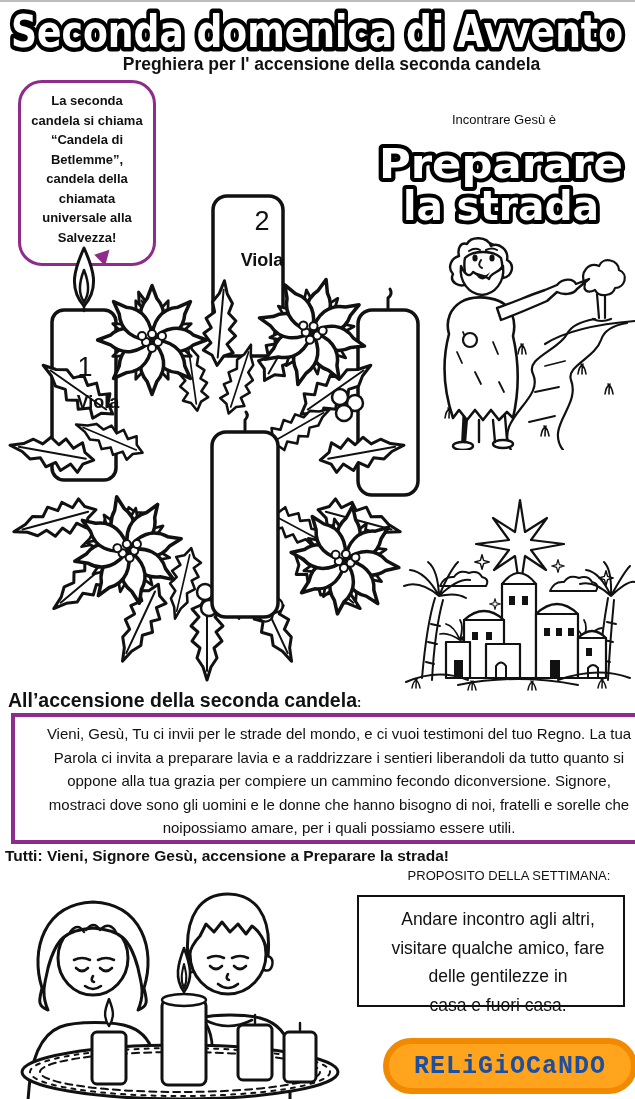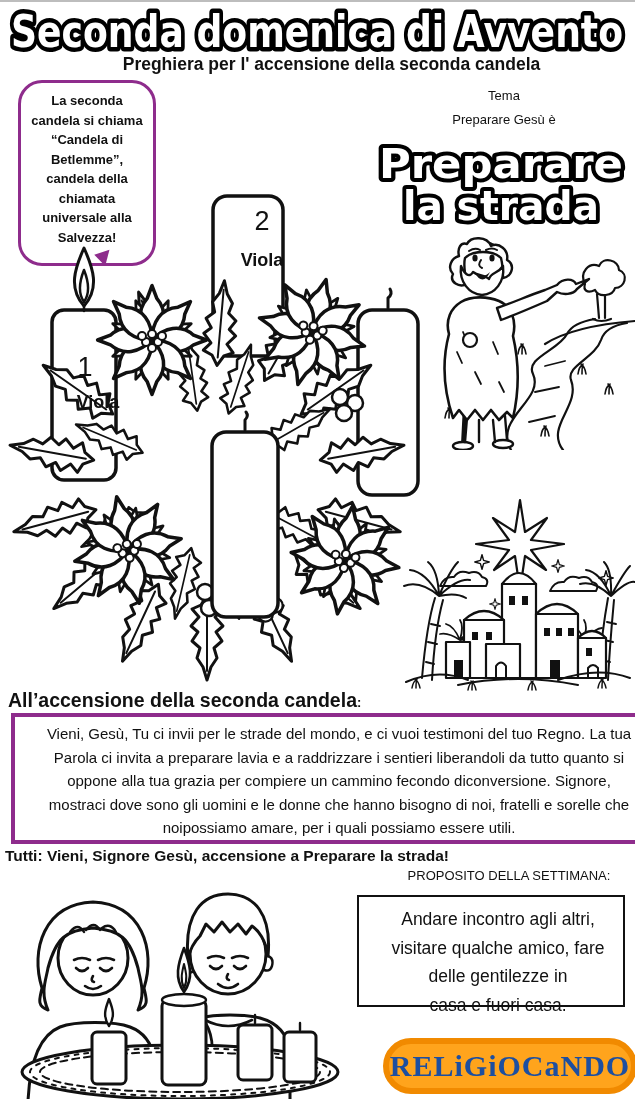--- a/index.html
+++ b/index.html
@@ -25,21 +25,21 @@
   .prayer-head{left:8px;top:687px;font-size:19.5px;font-weight:bold;}
   .prayer-head .colon{font-size:13px;font-weight:bold;}
   .prayer-box{left:3px;top:711px;width:620px;height:118px;border:4px solid #8e2c8c;
               font-size:15px;line-height:23.5px;padding-top:5px;background:#fff;margin-left:8px;}
   .tutti{left:5px;top:845px;width:630px;height:18px;overflow:hidden;font-size:15.5px;font-weight:bold;}
   .prop-head{left:360px;top:866px;width:270px;font-size:13px;}
   .prop-box{left:357px;top:893px;width:268px;height:112px;border:2px solid #111;
             font-size:17.5px;line-height:28.5px;padding-top:8px;background:#fff;box-sizing:border-box;}
   .logo{left:383px;top:1036px;width:242px;height:44px;background:#ffa41c;border:6px solid #f18a00;border-radius:28px;
         display:flex;align-items:center;justify-content:center;}
-  .logo span{font-size:30px;font-weight:800;color:#1d4fa0;letter-spacing:1px;font-family:Liberation Serif, serif;}
+  .logo span{font-size:25px;font-weight:800;color:#1d4fa0;letter-spacing:1px;font-family:Liberation Mono, monospace;}
 </style>
 </head>
 <body>
 
 <div class="page">
 
   <svg class="abs" style="left:0;top:2px" width="635" height="56" viewBox="0 0 635 56">
     <text x="317" y="43" text-anchor="middle" textLength="612" lengthAdjust="spacingAndGlyphs" font-family="DejaVu Sans" font-size="44" font-weight="bold" fill="#fff" stroke="#000" stroke-width="9" paint-order="stroke" stroke-linejoin="round">Seconda domenica di Avvento</text>
   </svg>
 
@@ -48,22 +48,21 @@
   <div class="abs bubble center pre">La seconda
 candela si chiama
 “Candela di
 Betlemme”,
 candela della
 chiamata
 universale alla
 Salvezza!</div>
   <div class="abs bubble-tail"></div>
 
-  <div class="abs tema center">Tema</div>
-  <div class="abs tema-intro center">Preparare Gesù è</div>
+  <div class="abs tema-intro center">Incontrare Gesù è</div>
   <svg class="abs" style="left:368px;top:134px" width="266" height="96" viewBox="0 0 266 96">
     <text x="133" y="42" text-anchor="middle" textLength="244" lengthAdjust="spacingAndGlyphs" font-family="DejaVu Sans" font-size="40" font-weight="bold" fill="#fff" stroke="#000" stroke-width="8" paint-order="stroke" stroke-linejoin="round">Preparare</text>
     <text x="133" y="84" text-anchor="middle" textLength="196" lengthAdjust="spacingAndGlyphs" font-family="DejaVu Sans" font-size="40" font-weight="bold" fill="#fff" stroke="#000" stroke-width="8" paint-order="stroke" stroke-linejoin="round">la strada</text>
   </svg>
 
   <svg class="abs" style="left:0;top:190px" width="420" height="505" viewBox="0 0 420 505">
     <defs>
       <g id="w-leaf">
         <polygon class="ink" stroke-width="3" points="0,0 10,-6 14,-15 22,-8 31,-16 37,-9 46,-15 53,-7 63,-10 72,-4 85,0 72,4 63,10 53,7 46,15 37,9 31,16 22,8 14,15 10,6"></polygon>
         <path class="line" stroke-width="2" d="M8,0 L76,0"></path>

